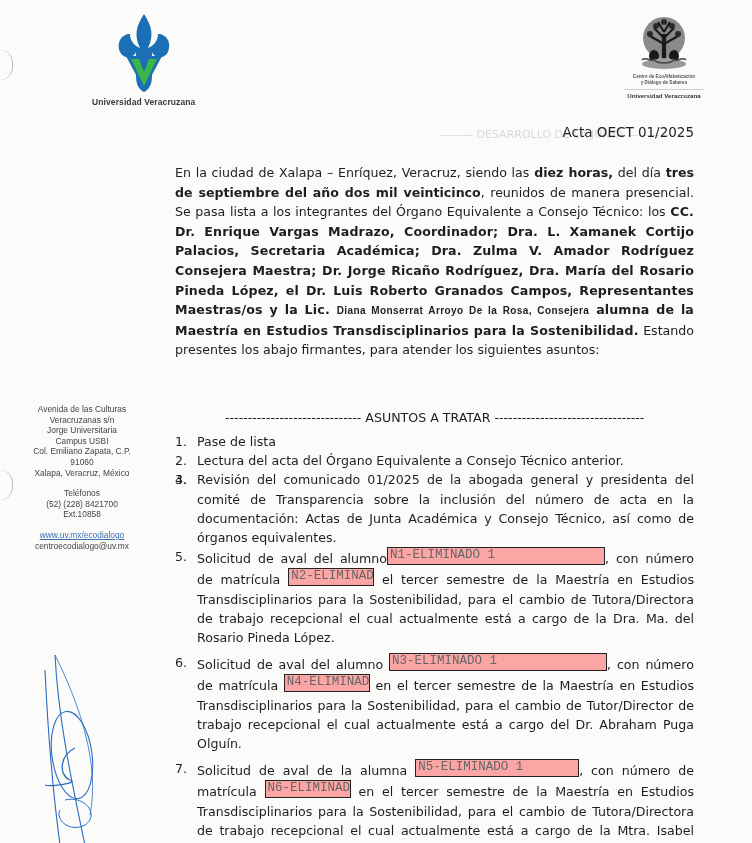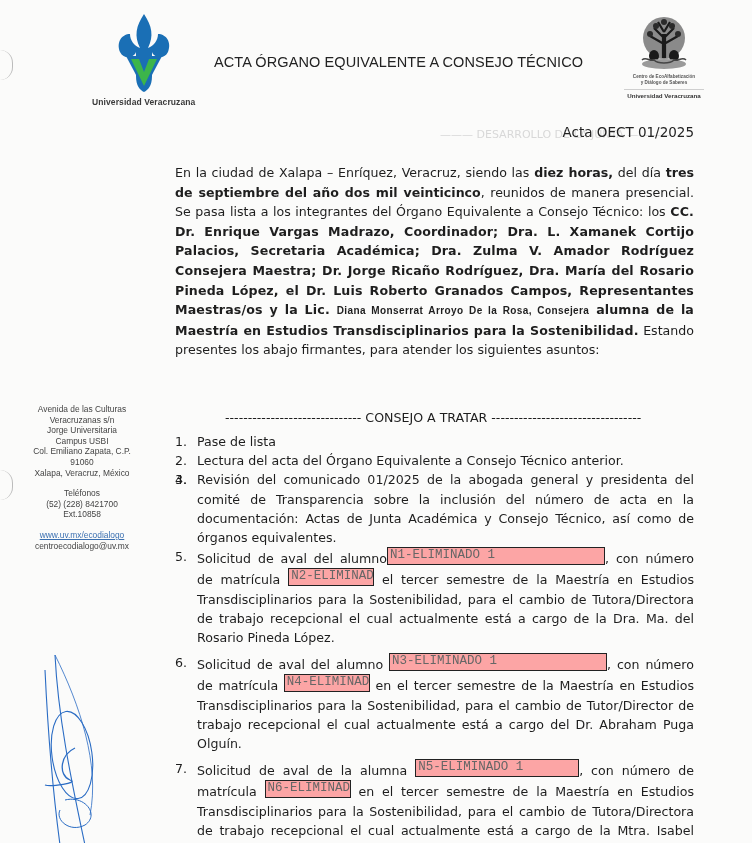--- a/index.html
+++ b/index.html
@@ -67,21 +67,20 @@
   <div class="scan-mark" style="top:50px;"></div>
   <div class="scan-mark" style="top:470px;"></div>
 
   <svg class="uv-logo" viewBox="0 0 64 82">
     <path d="M32 2 C24 14 22 24 28 36 C22 34 18 28 18 22 C10 22 4 30 8 40 C12 48 22 46 24 40 L24 64 C24 74 28 78 32 80 C36 78 40 74 40 64 L40 40 C42 46 52 48 56 40 C60 30 54 22 46 22 C46 28 42 34 36 36 C42 24 40 14 32 2 Z" fill="#1a6fb5"></path>
     <path d="M14 44 L50 44 L32 78 Z" fill="#1a6fb5"></path>
     <path d="M19 47 L27 47 L32 60 L37 47 L45 47 L32 74 Z" fill="#3cb54a"></path>
   </svg>
   <div class="uv-logo-label">Universidad Veracruzana</div>
 
-  <div class="doc-title">ACTA ÓRGANO EQUIVALENTE A CONSEJO TÉCNICO</div>
 
   <svg class="eco-logo" viewBox="0 0 56 56">
     <circle cx="28" cy="24" r="21" fill="#8a8a8a"></circle>
     <path d="M27 44 L27 20 M29 44 L29 20 M28 24 L18 14 M28 24 L38 14 M28 30 L14 22 M28 30 L42 22 M28 18 L22 8 M28 18 L34 8" stroke="#1a1a1a" stroke-width="2.2" fill="none"></path>
     <circle cx="20" cy="12" r="3" fill="#2a2a2a"></circle>
       <circle cx="36" cy="12" r="3" fill="#2a2a2a"></circle>
     <circle cx="14" cy="20" r="3" fill="#2a2a2a"></circle>
       <circle cx="42" cy="20" r="3" fill="#2a2a2a"></circle>
     <circle cx="28" cy="8" r="3" fill="#2a2a2a"></circle>
     <ellipse cx="18" cy="42" rx="5" ry="6" fill="#1a1a1a"></ellipse>
@@ -93,21 +92,21 @@
     <div>Centro de EcoAlfabetización</div>
     <div>y Diálogo de Saberes</div>
   </div>
   <div class="eco-rule"></div>
   <div class="eco-label2">Universidad Veracruzana</div>
 
   <div class="acta-num">Acta OECT 01/2025</div>
 
   <div class="body-col intro"><span>En la ciudad de Xalapa – Enríquez, Veracruz, siendo las </span><b>diez horas,</b><span> del día </span><b>tres de septiembre del año dos mil veinticinco</b><span>, reunidos de manera presencial. Se pasa lista a los integrantes del Órgano Equivalente a Consejo Técnico: los </span><b class="wide">CC. Dr. Enrique Vargas Madrazo, Coordinador; Dra. L. Xamanek Cortijo Palacios, Secretaria Académica; Dra. Zulma V. Amador Rodríguez Consejera Maestra; Dr. Jorge Ricaño Rodríguez, Dra. María del Rosario Pineda López, el Dr. Luis Roberto Granados Campos, Representantes Maestras/os y la Lic. </b><b class="sans-b">Diana Monserrat Arroyo De la Rosa, Consejera</b><b class="wide"> alumna de la Maestría en Estudios Transdisciplinarios para la Sostenibilidad.</b><span> Estando presentes los abajo firmantes, para atender los siguientes asuntos:</span></div>
 
-  <div class="section-head">------------------------------ CONSEJO A TRATAR ---------------------------------</div>
+  <div class="section-head">------------------------------ ASUNTOS A TRATAR ---------------------------------</div>
 
   <ol class="agenda">
     <li><span class="num">1.</span><span>Pase de lista</span></li>
     <li><span class="num">2.</span><span>Lectura del acta del Órgano Equivalente a Consejo Técnico anterior.</span></li>
     <li><span class="num">3.</span></li>
     <li><span class="num">4.</span><span>Revisión del comunicado 01/2025 de la abogada general y presidenta del comité de Transparencia sobre la inclusión del número de acta en la documentación: Actas de Junta Académica y Consejo Técnico, así como de órganos equivalentes.</span></li>
     <li><span class="num">5.</span><span>Solicitud de aval del alumno</span><span class="redact r-long">N1-ELIMINADO 1</span><span>, con número de matrícula</span> <span class="redact r-short">N2-ELIMINADO 86</span><span> el tercer semestre de la Maestría en Estudios Transdisciplinarios para la Sostenibilidad, para el cambio de Tutora/Directora de trabajo recepcional el cual actualmente está a cargo de la Dra. Ma. del Rosario Pineda López.</span></li>
     <li class="gap"><span class="num">6.</span><span>Solicitud de aval del alumno</span> <span class="redact r-long">N3-ELIMINADO 1</span><span>, con número de matrícula</span> <span class="redact r-short">N4-ELIMINADO 86</span><span> en el tercer semestre de la Maestría en Estudios Transdisciplinarios para la Sostenibilidad, para el cambio de Tutor/Director de trabajo recepcional el cual actualmente está a cargo del Dr. Abraham Puga Olguín.</span></li>
     <li class="gap"><span class="num">7.</span><span>Solicitud de aval de la alumna</span> <span class="redact r-mid">N5-ELIMINADO 1</span><span>, con número de matrícula</span> <span class="redact r-short">N6-ELIMINADO 86</span><span> en el tercer semestre de la Maestría en Estudios Transdisciplinarios para la Sostenibilidad, para el cambio de Tutora/Directora de trabajo recepcional el cual actualmente está a cargo de la Mtra. Isabel Castillo Cervantes.</span></li>
   </ol>

